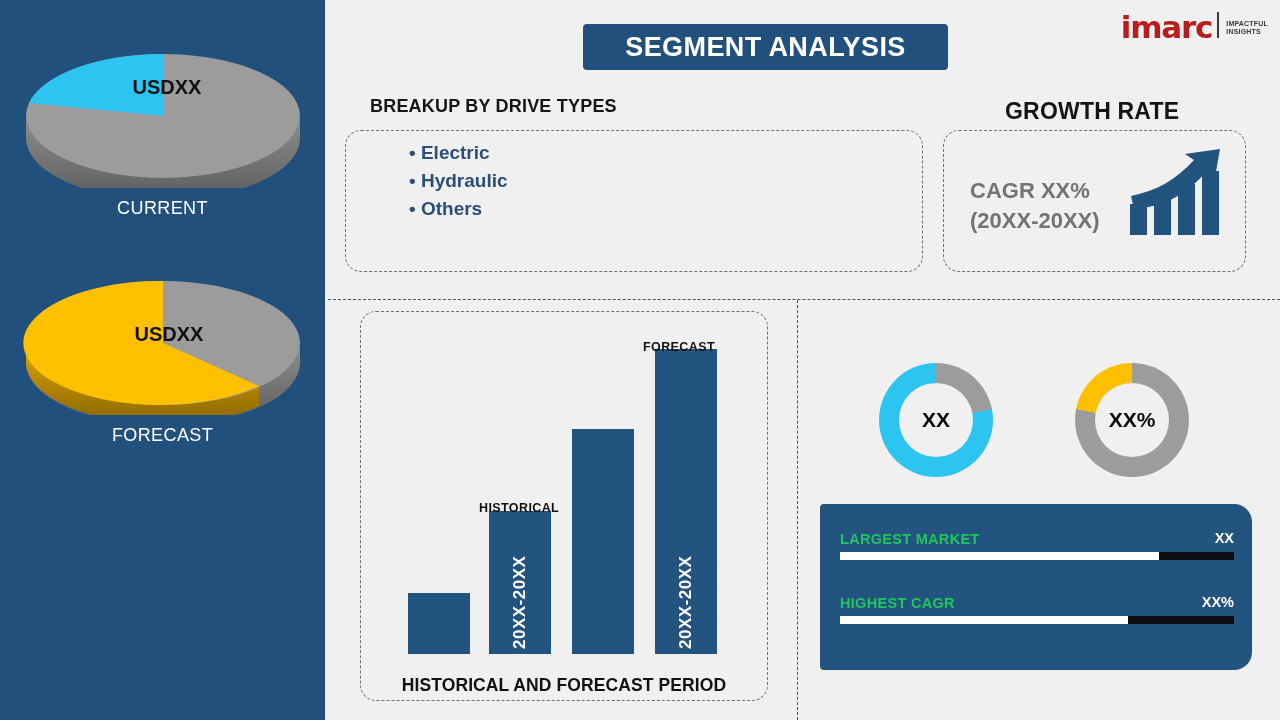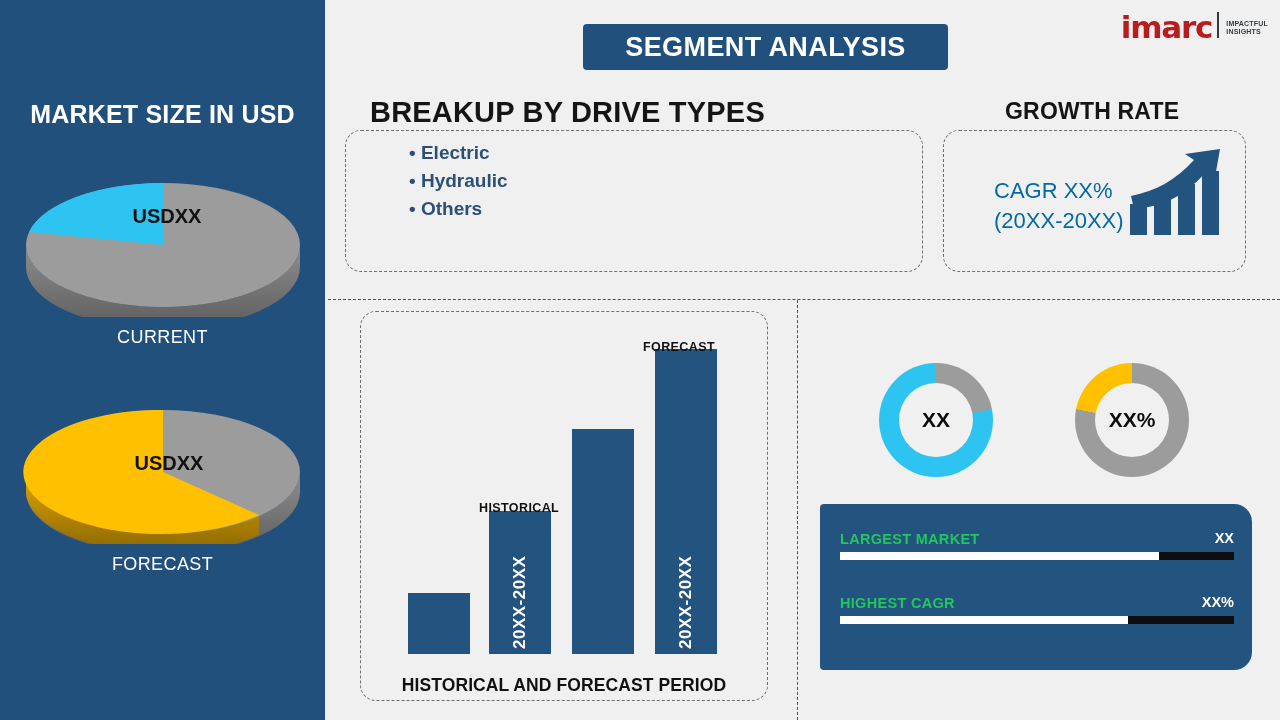--- a/index.html
+++ b/index.html
@@ -69,36 +69,35 @@
   
   .sec-title{
     position:absolute; color:#151515; font-weight:bold; letter-spacing:.2px;
   }
   .dashed-box{
     position:absolute;
     border:1.5px dashed #6b6f76;
     border-radius:16px;
     background:#f0f0f1;
   }
-  #drive-title{ left:370px; top:96px; font-size:29px; }
+  #drive-title{ left:370px; top:96px; font-size:18px; }
   #drive-box{ left:345px; top:130px; width:578px; height:142px; }
   .drive-item{
     color:#2c4f76; font-size:19px; font-weight:bold; line-height:28px;
     white-space:nowrap;
     margin-left:24px;
   }
   #drive-list{ position:absolute; left:385px; top:139px; }
 
   #growth-title{ left:1005px; top:98px; font-size:23px; }
   #growth-box{ left:943px; top:130px; width:303px; height:142px; }
   #growth-text{
     position:absolute; left:970px; top:176px;
-    color:#0369a1; font-size:22px; font-weight:normal; line-height:30px;
+    color:#737373; font-size:22px; font-weight:bold; line-height:30px;
     white-space:nowrap;
-    margin-left:24px;
   }
   #growth-icon{ position:absolute; left:1128px; top:147px; }
 
   
   #h-divider{
     position:absolute; left:328px; top:299px; width:952px; height:0;
     border-top:1.4px dashed #42526b;
   }
   #v-divider{
     position:absolute; left:797px; top:300px; width:0; height:420px;
@@ -153,21 +152,20 @@
     margin-top:4px; height:8px; width:100%; background:#0d0d12;
     position:relative; overflow:hidden;
   }
   .stat-fill{ position:absolute; left:0; top:0; height:100%; background:#ffffff; }
 </style>
 </head>
 <body>
 
 <div id="sidebar">
 
-  <div id="sidebar-title">MARKET SIZE IN USD</div>
 
   <div class="pie-block" style="margin-top:28px;">
     <svg width="300" height="160" viewBox="0 0 300 160">
       <defs>
         <linearGradient id="gradCurSide" x1="0" y1="0" x2="0" y2="1">
           <stop offset="0%" stop-color="#8e8e8e"></stop>
             <stop offset="100%" stop-color="#5d5d5d"></stop>
         </linearGradient>
       </defs>
 

